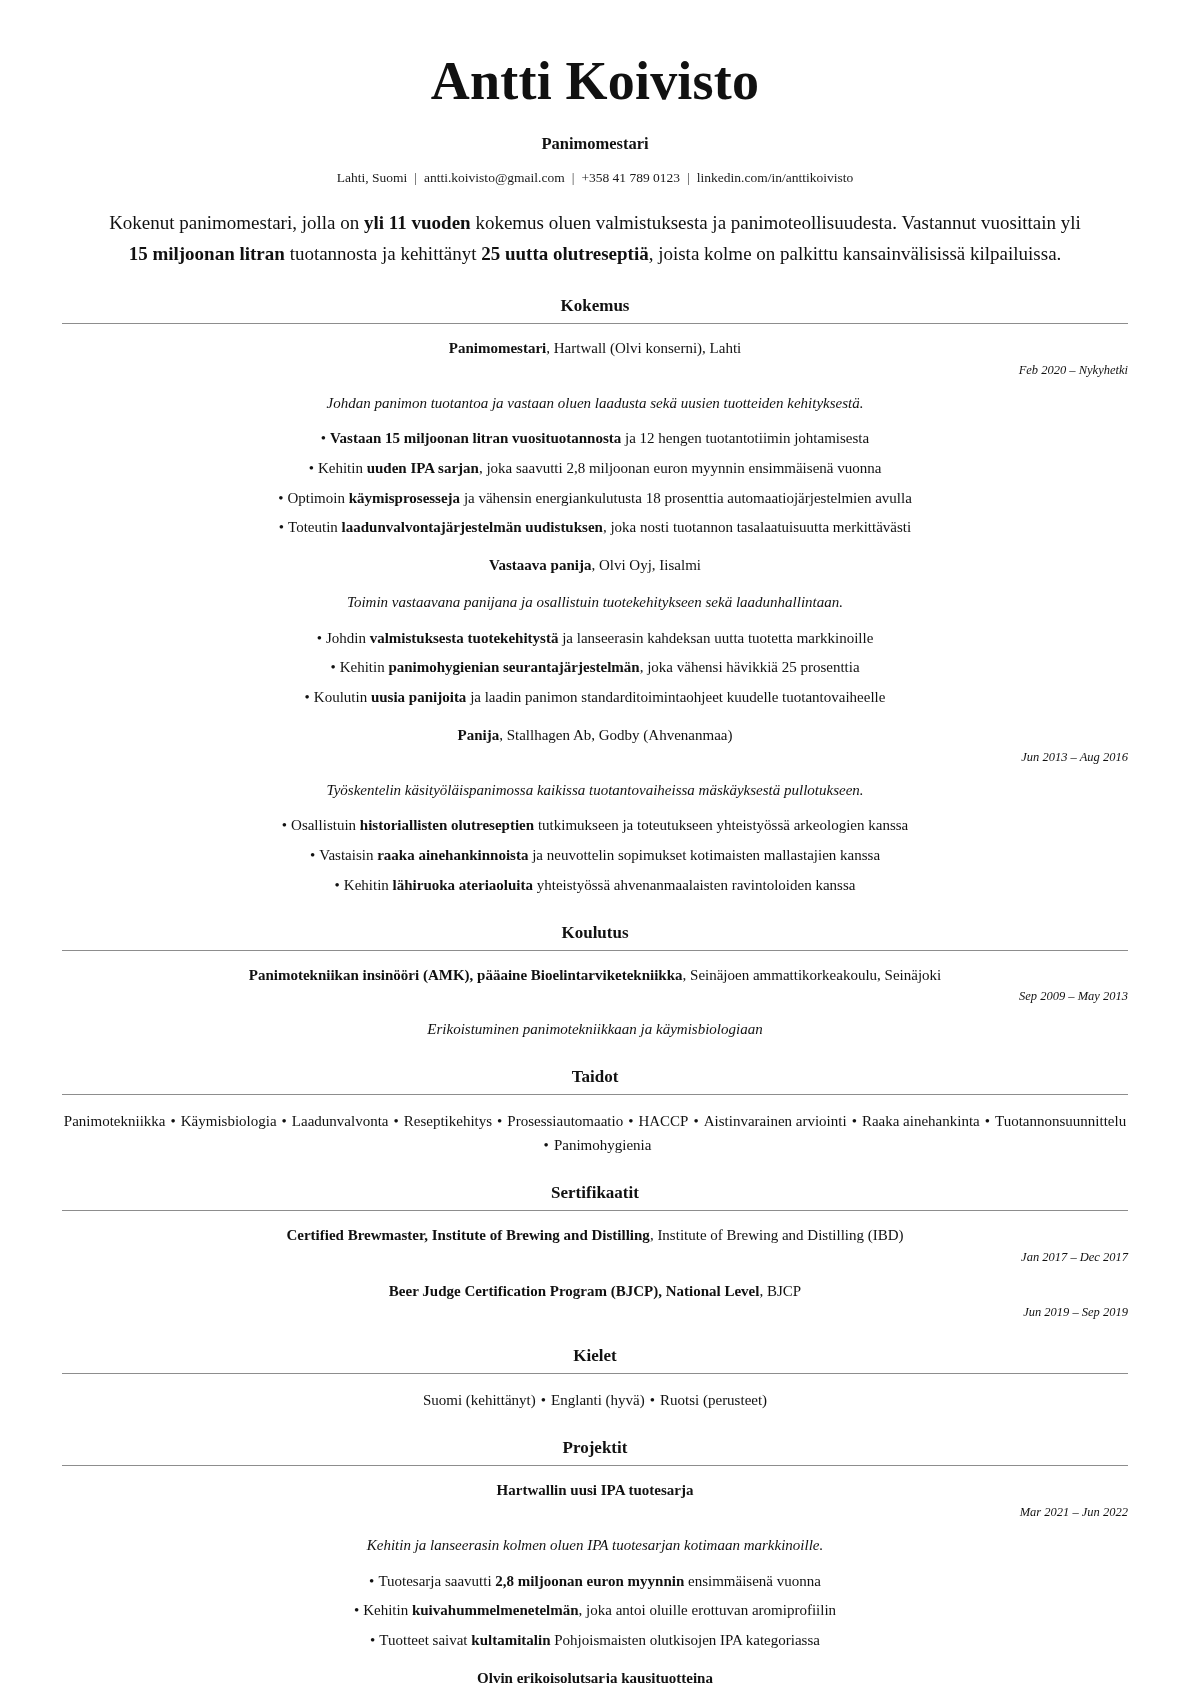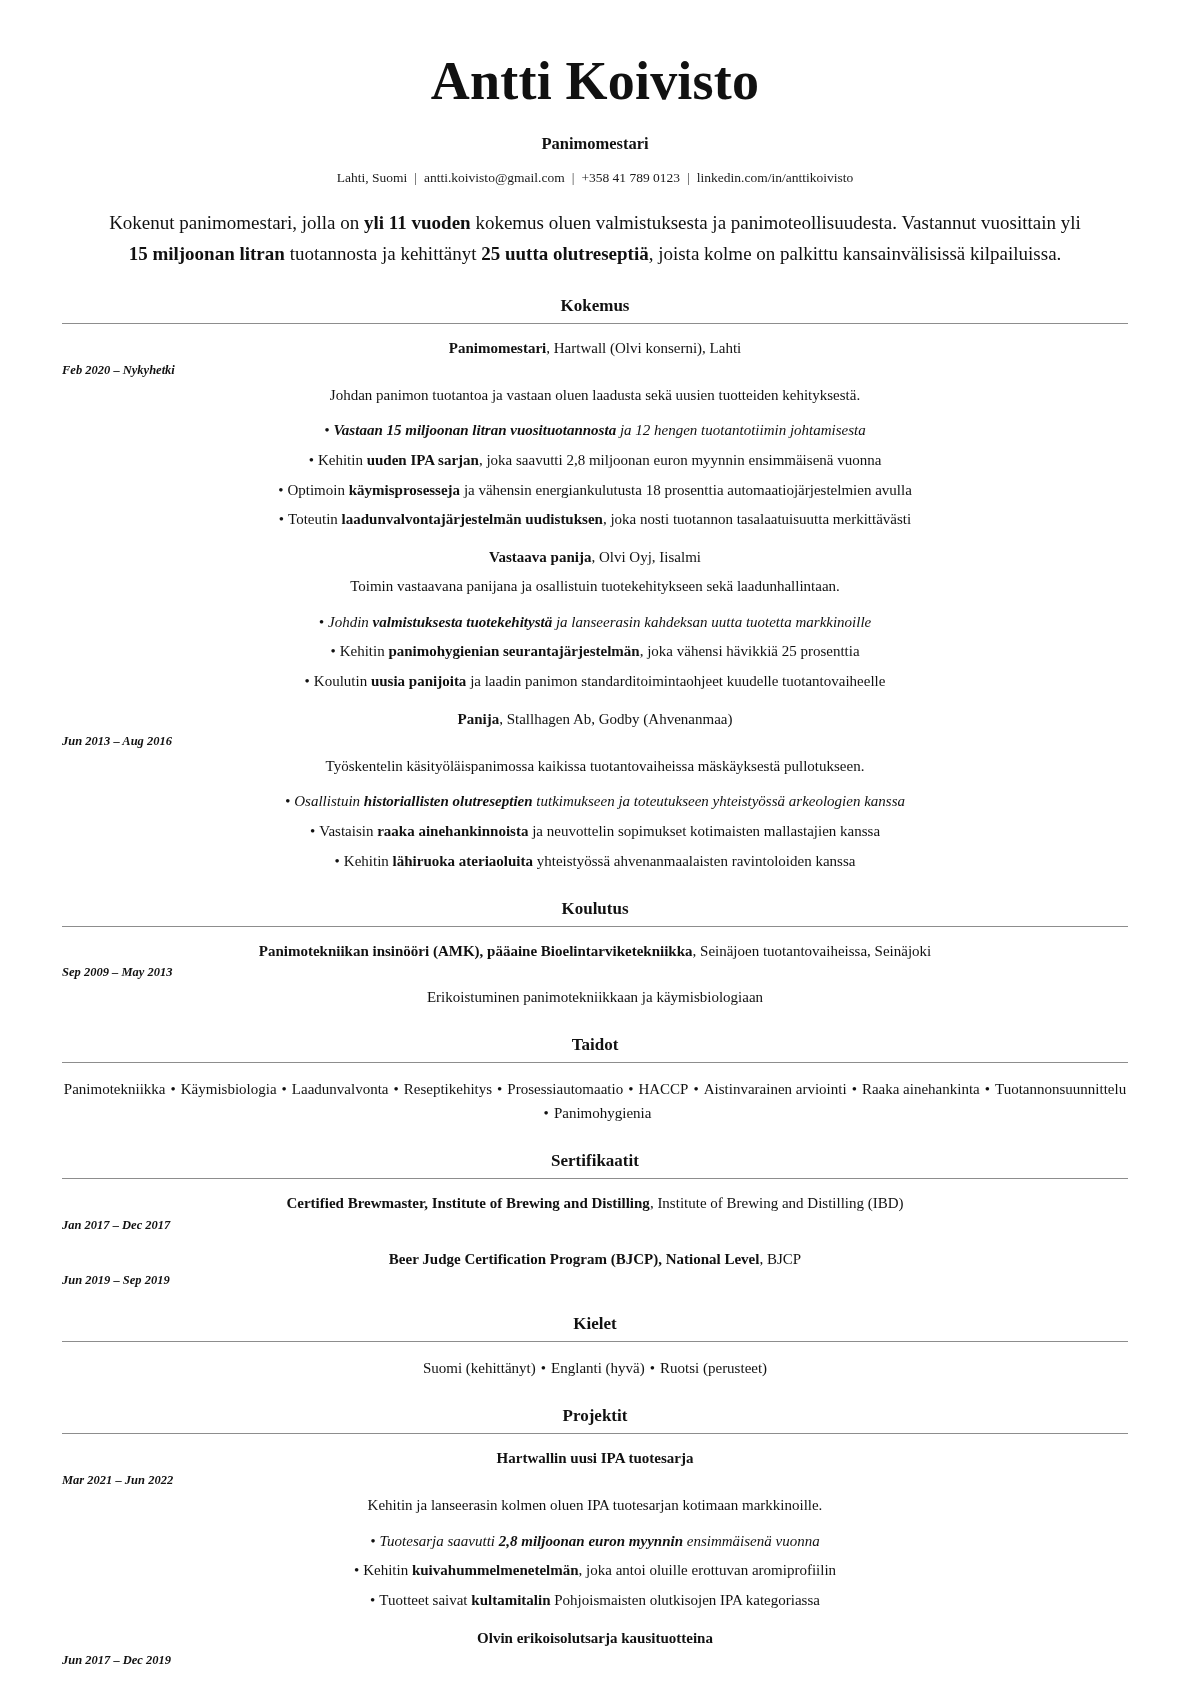--- a/index.html
+++ b/index.html
@@ -70,40 +70,40 @@
 
   .entry { margin-top: 16px; }
   .entry:first-child { margin-top: 2px; }
   .entry-title {
     text-align: center;
     font-size: 15px;
     line-height: 1.45;
   }
   .entry-title b { font-weight: bold; }
   .entry-dates {
-    text-align: left;
+    text-align: right;
     font-size: 12.5px;
     font-style: italic;
     margin-top: 3px;
-    font-weight: bold;
   }
   .entry-desc {
     text-align: center;
     font-size: 15px;
-    margin-top: 6px;
+    margin-top: 14px;
     line-height: 1.5;
+    font-style: italic;
   }
   .bullets { margin-top: 13px; }
   .bullet {
     text-align: center;
     font-size: 15px;
     line-height: 1.52;
     margin-top: 7px;
   }
-  .bullet:first-child { margin-top: 0; font-style: italic; }
+  .bullet:first-child { margin-top: 0; }
   .bullet .dot {
     display: inline-block;
     margin-right: 4px;
   }
   .bullet b { font-weight: bold; }
 
   .inline-list {
     text-align: center;
     font-size: 15px;
     line-height: 1.6;
@@ -158,21 +158,21 @@
           </div>
         </div>
       </div>
   </div>
 
   <div class="section">
     <div class="section-title">Koulutus</div>
     <div class="rule"></div>
     <div>
         <div class="entry">
-          <div class="entry-title"><b>Panimotekniikan insinööri (AMK), pääaine Bioelintarviketekniikka</b><span>, Seinäjoen tuotantovaiheissa, Seinäjoki</span></div>
+          <div class="entry-title"><b>Panimotekniikan insinööri (AMK), pääaine Bioelintarviketekniikka</b><span>, Seinäjoen ammattikorkeakoulu, Seinäjoki</span></div>
           <div class="entry-dates">Sep 2009 – May 2013</div>
           <div class="entry-desc">Erikoistuminen panimotekniikkaan ja käymisbiologiaan</div>
         </div>
       </div>
   </div>
 
   <div class="section">
     <div class="section-title">Taidot</div>
     <div class="rule"></div>
     <div class="inline-list"><span>Panimotekniikka</span><span class="dot">•</span><span>Käymisbiologia</span><span class="dot">•</span><span>Laadunvalvonta</span><span class="dot">•</span><span>Reseptikehitys</span><span class="dot">•</span><span>Prosessiautomaatio</span><span class="dot">•</span><span>HACCP</span><span class="dot">•</span><span>Aistinvarainen arviointi</span><span class="dot">•</span><span>Raaka ainehankinta</span><span class="dot">•</span><span>Tuotannonsuunnittelu</span><span class="dot">•</span><span>Panimohygienia</span></div>

